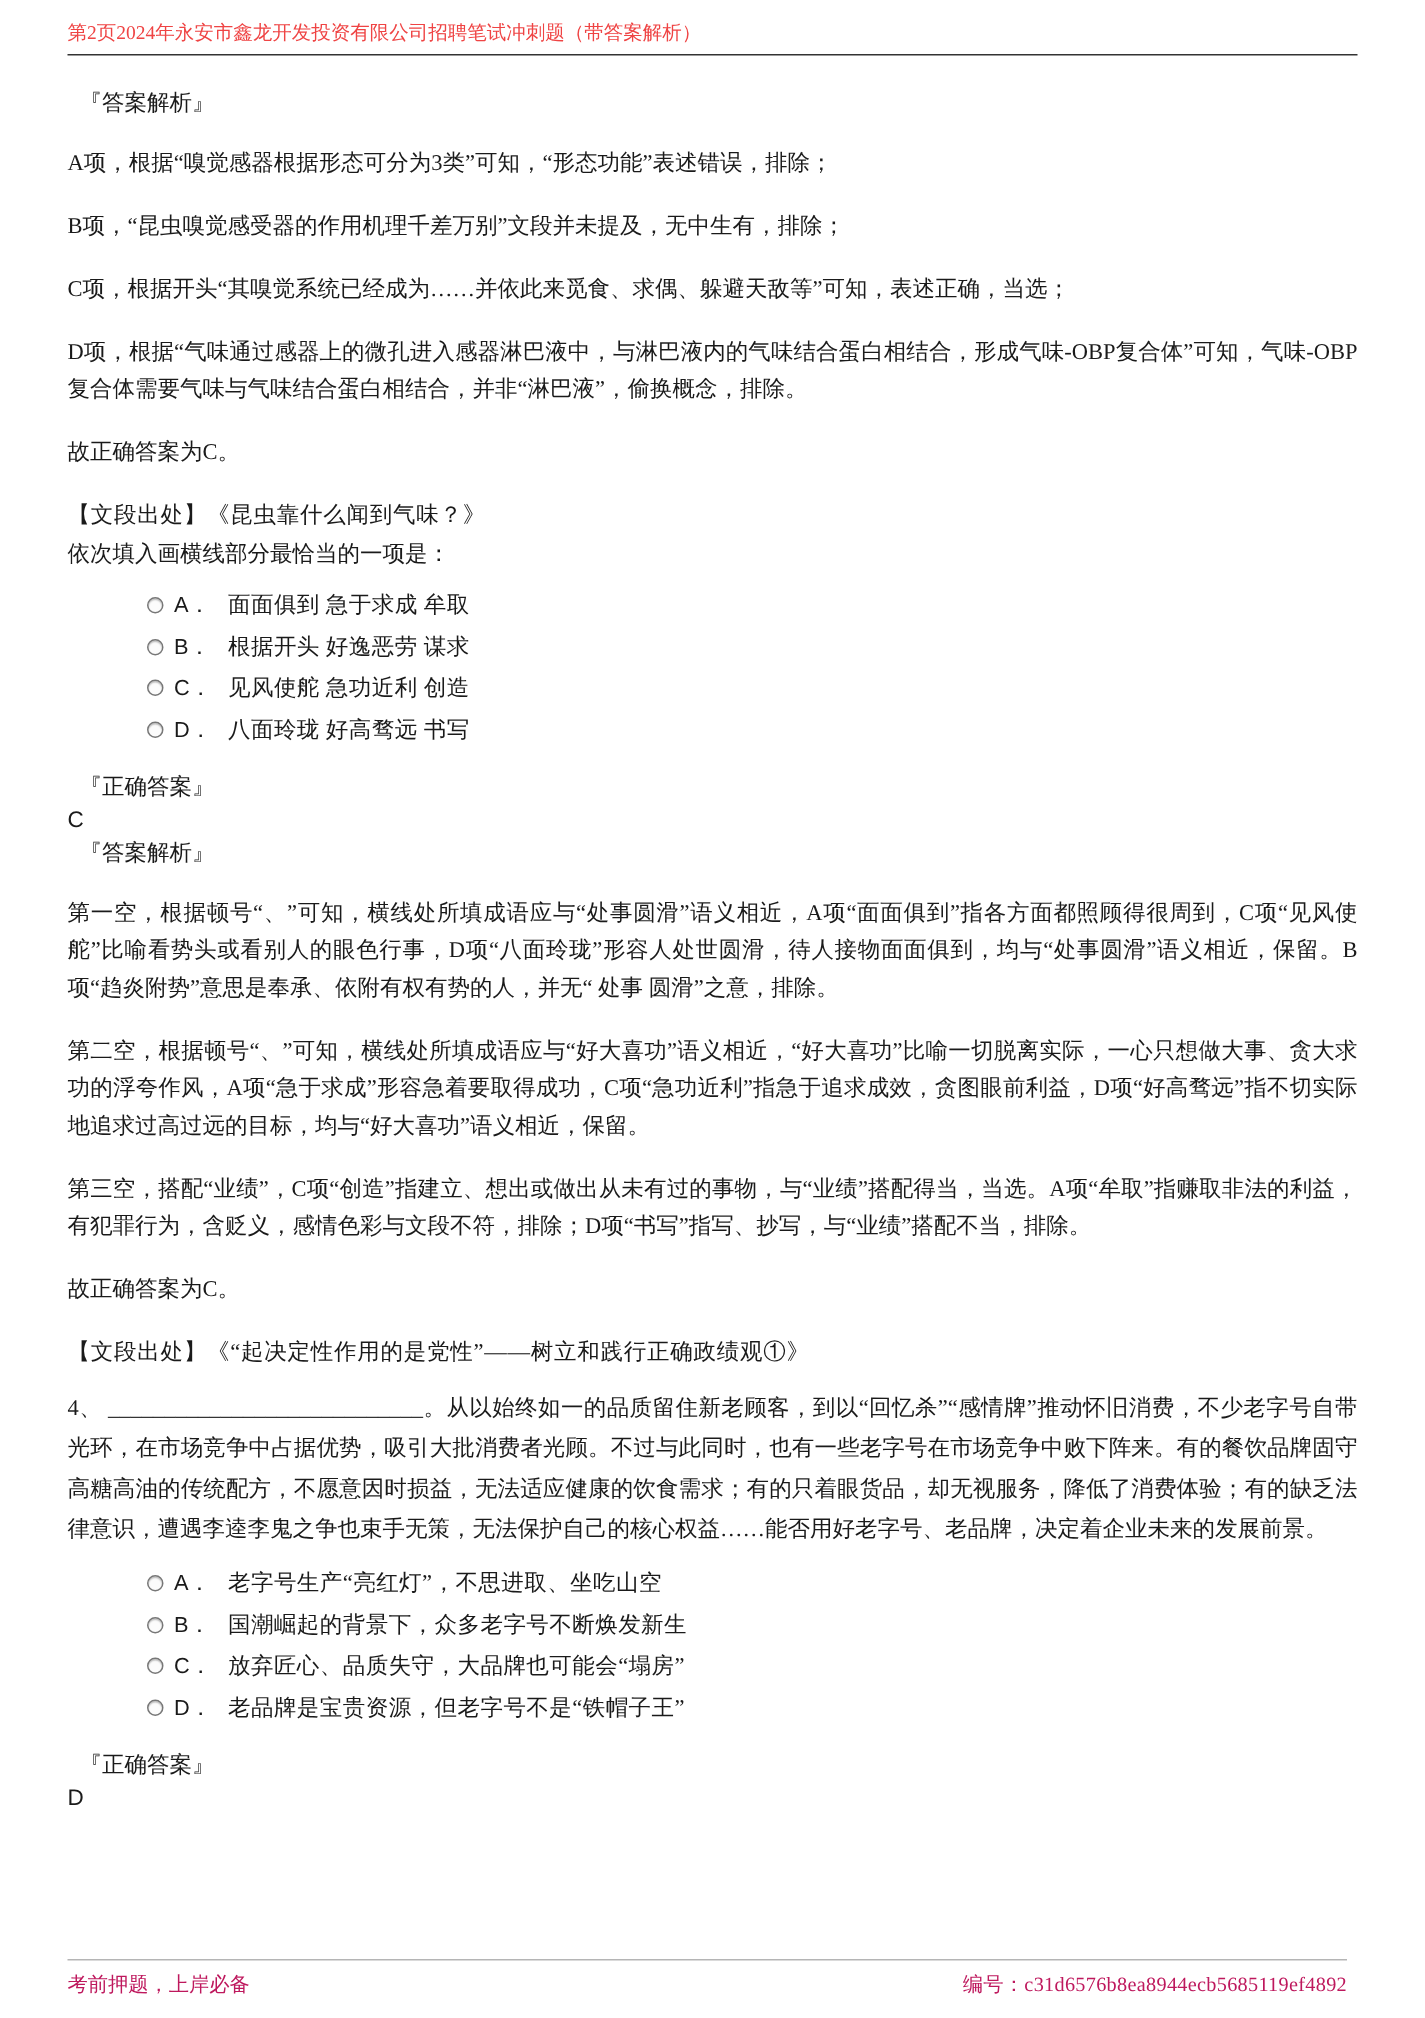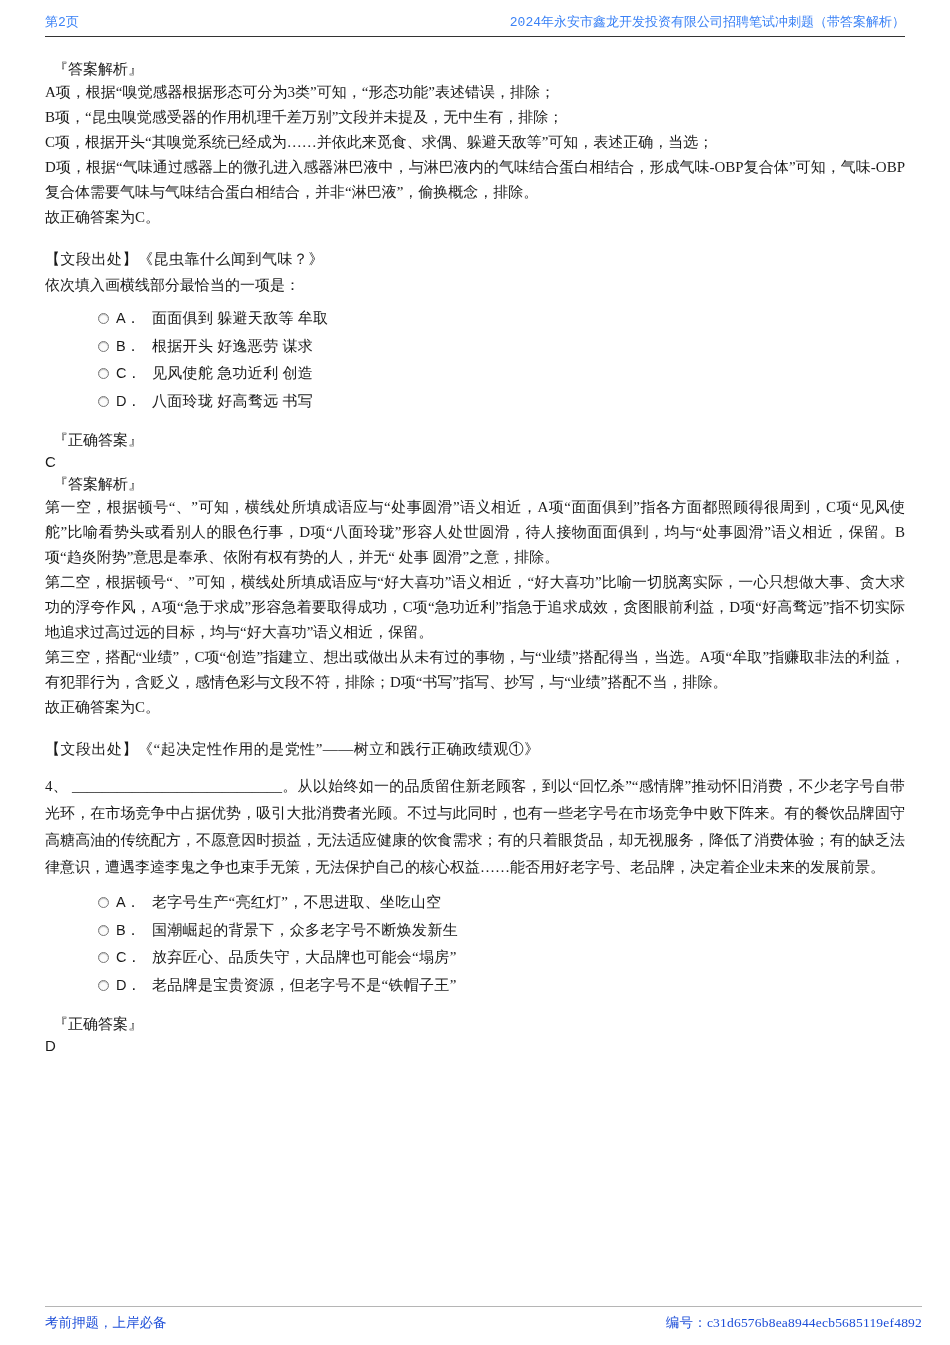--- a/index.html
+++ b/index.html
@@ -14,38 +14,36 @@
     font-family: "Liberation Serif", "DejaVu Serif", serif;
     font-size: 15px;
     overflow: hidden;
   }
   .header {
     margin: 0 45px;
     padding-top: 13px;
     padding-bottom: 5px;
     border-bottom: 1px solid #333;
     display: flex;
-    justify-content: space-between;
     align-items: flex-end;
     font-size: 13px;
-    color: #3b82f6;
-    font-family: Liberation Mono, monospace;
+    color: #ef4444;
   }
   .content { padding: 0 45px; }
   .bracket-label {
     margin-top: 21px;
     padding-left: 8px;
     line-height: 22px;
   }
   .para {
     margin-top: 10px;
     line-height: 25px;
     text-align: justify;
   }
-  .gap-top { margin-top: 0; }
+  .gap-top { margin-top: 17px; }
   .source-line {
     margin-top: 17px;
     line-height: 24px;
     letter-spacing: 0.5px;
   }
   .stem {
     margin-top: 6px;
     line-height: 23.5px;
     text-align: justify;
   }
@@ -76,27 +74,27 @@
   .opt-text { letter-spacing: 0.3px; }
   .answer-label { margin-top: 15px; padding-left: 8px; line-height: 21px; }
   .answer-value {
     line-height: 21px;
     font-family: "Liberation Sans", sans-serif;
     font-size: 15px;
   }
   .analysis-label { margin-top: 2px; padding-left: 8px; line-height: 21px; }
   .footer {
     position: absolute;
-    left: 45px; right: 28px; bottom: 13px;
+    left: 45px; right: 52px; bottom: 13px;
     border-top: 1px solid #b5b5b5;
     padding-top: 7px;
     display: flex;
     justify-content: space-between;
     font-size: 13.5px;
-    color: #1d4ed8;
+    color: #be185d;
   }
   .footer-right { letter-spacing: 0.2px; }
 </style>
 </head>
 <body>
 
 <div class="page">
 
   <div class="header">
     <span>第2页</span>
@@ -112,21 +110,21 @@
     <div class="para gap-top">D项，根据“气味通过感器上的微孔进入感器淋巴液中，与淋巴液内的气味结合蛋白相结合，形成气味-OBP复合体”可知，气味-OBP复合体需要气味与气味结合蛋白相结合，并非“淋巴液”，偷换概念，排除。</div>
     <div class="para gap-top">故正确答案为C。</div>
     <div class="source-line">【文段出处】《昆虫靠什么闻到气味？》</div>
 
     <div class="prompt">依次填入画横线部分最恰当的一项是：</div>
 
     <div class="options">
       <div class="option-row">
         <span class="radio"></span>
         <span class="opt-letter">A．</span>
-        <span class="opt-text">面面俱到 躲避天敌等 牟取</span>
+        <span class="opt-text">面面俱到 急于求成 牟取</span>
       </div>
       <div class="option-row">
         <span class="radio"></span>
         <span class="opt-letter">B．</span>
         <span class="opt-text">根据开头 好逸恶劳 谋求</span>
       </div>
       <div class="option-row">
         <span class="radio"></span>
         <span class="opt-letter">C．</span>
         <span class="opt-text">见风使舵 急功近利 创造</span>

